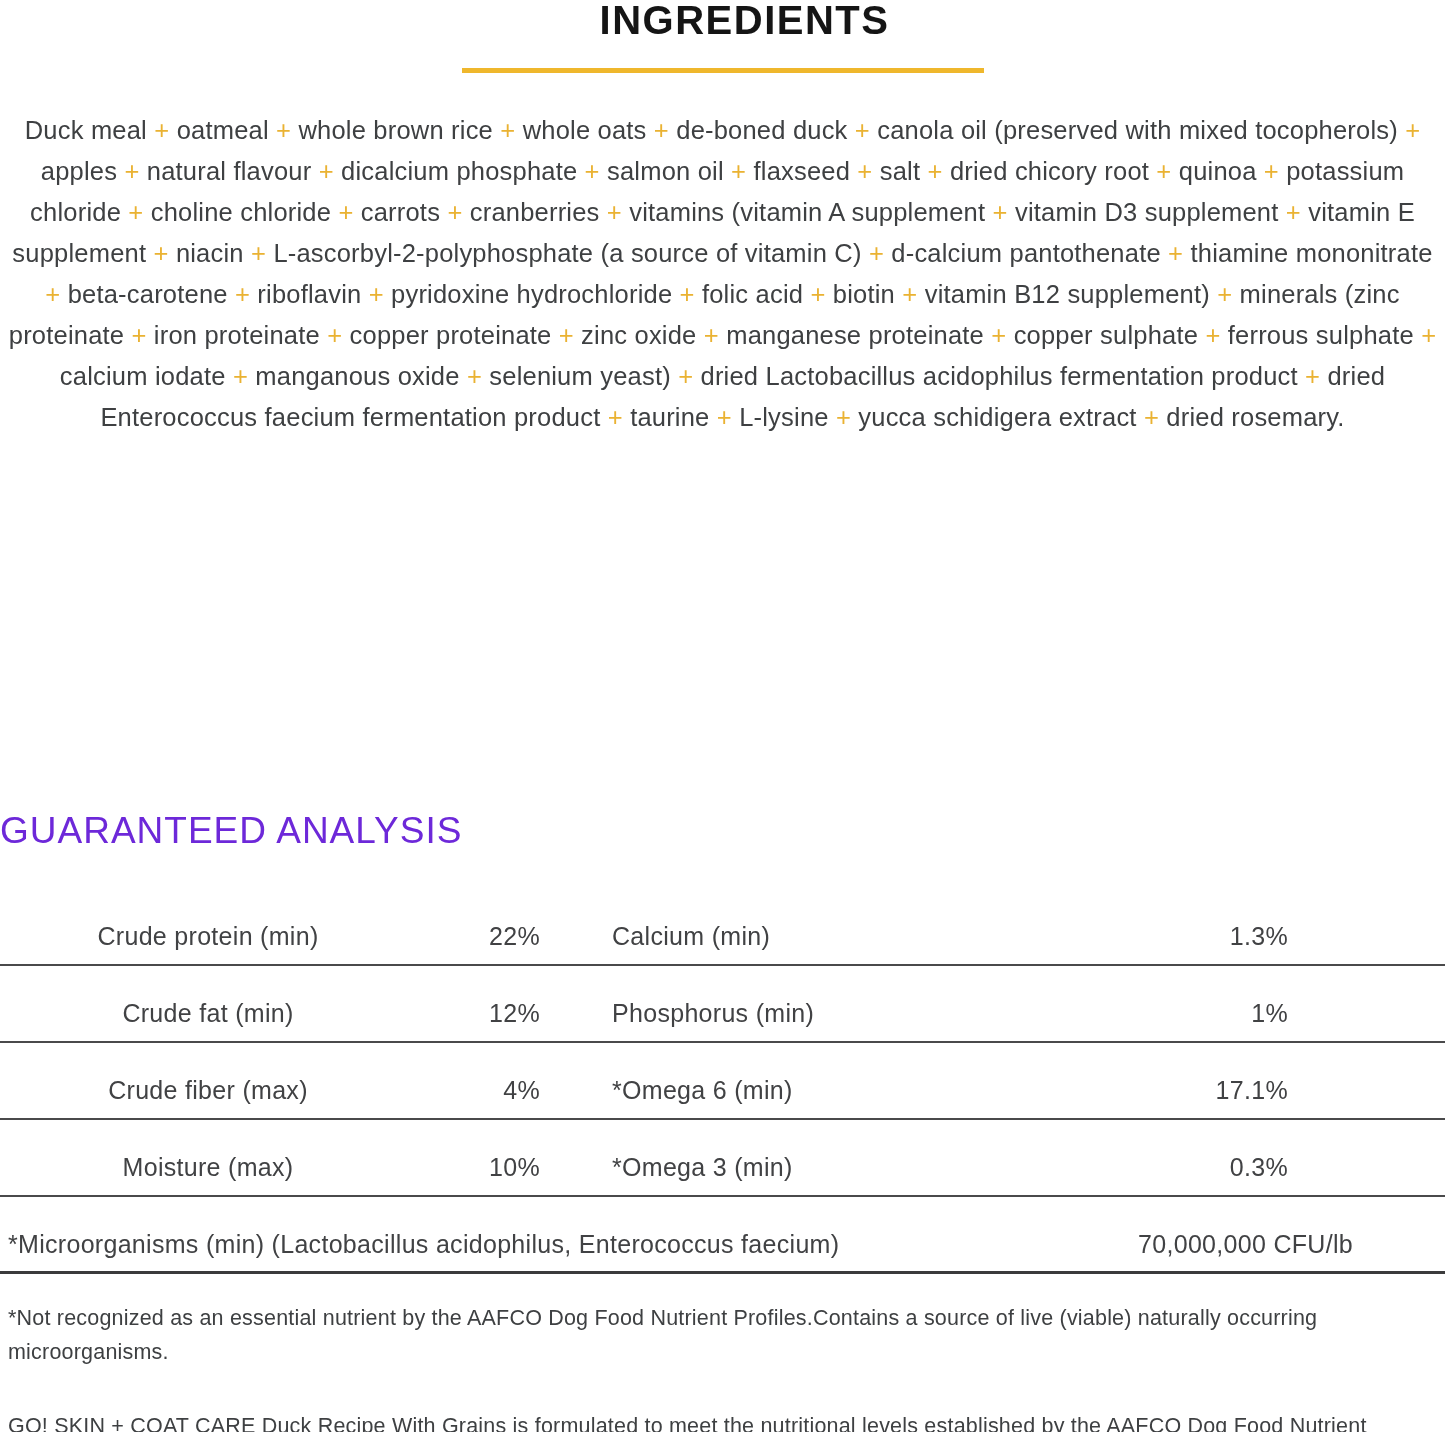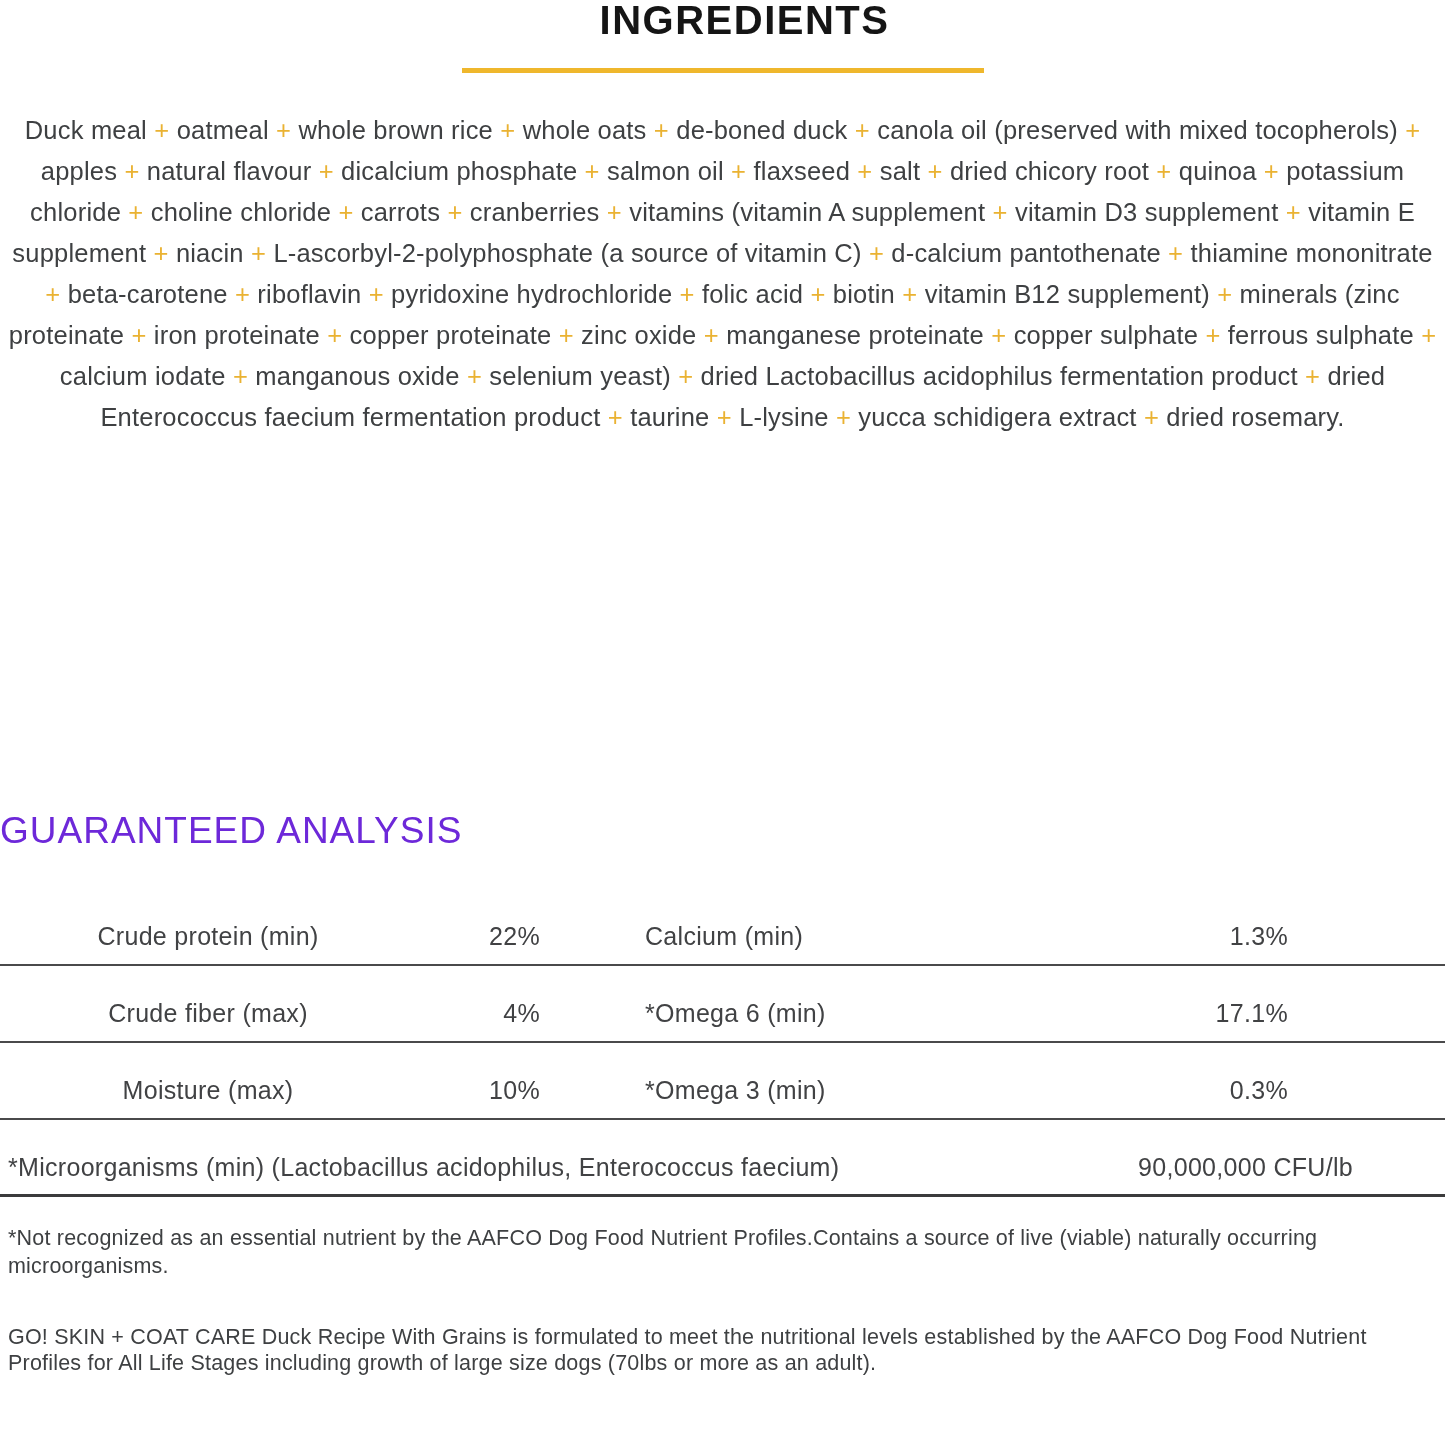--- a/index.html
+++ b/index.html
@@ -31,31 +31,31 @@
     font-size:37px; line-height:38px; font-weight:400;
     letter-spacing:1px; color:#6d28d9;
   }
   .ga-table { margin-top:39px; font-weight:300; color:#414244; font-size:25px; letter-spacing:0.3px; }
   .ga-row {
     height:77px; display:flex; align-items:center; padding:20px 157px 0 8px;
     border-bottom:2px solid #4A4A4B;
   }
   .ga-row .l-label { width:400px;text-align:center; }
   .ga-row .l-value { width:132px; text-align:right; }
-  .ga-row .r-label { margin-left:105px; flex:1; }
+  .ga-row .r-label { margin-left:72px; flex:1; }
   .ga-row .r-value { }
   .ga-row-full {
     height:77px; display:flex; align-items:center; padding:20px 92px 0 8px;
     border-bottom:3px solid #3B3B3C;
   }
   .ga-row-full .f-label { flex:1; }
   .ga-row-full .f-value { text-align:right; }
 
   .ga-footnote {
-    margin:27px 0 0 8px; font-size:21.5px; line-height:28px;
+    margin:27px 0 0 8px; font-size:21.5px; line-height:34px;
     font-weight:300; color:#3E4042; letter-spacing:0.2px;
   }
   .ga-statement {
     margin:44px 0 0 8px; max-width:1430px; font-size:21.5px; line-height:26px;
     font-weight:300; color:#3E4042; letter-spacing:0.2px;
   }
 </style>
 </head>
 <body>
 
@@ -70,37 +70,43 @@
 
   <div class="ga-table">
     <div id="ga-rows">
   <div class="ga-row">
     <span class="l-label">Crude protein (min)</span>
     <span class="l-value">22%</span>
     <span class="r-label">Calcium (min)</span>
     <span class="r-value">1.3%</span>
   </div>
 
+  <div class="ga-row">
+    <span class="l-label">Crude fat (min)</span>
+    <span class="l-value">12%</span>
+    <span class="r-label">Phosphorus (min)</span>
+    <span class="r-value">1%</span>
+  </div>
 
   <div class="ga-row">
     <span class="l-label">Crude fiber (max)</span>
     <span class="l-value">4%</span>
     <span class="r-label">*Omega 6 (min)</span>
     <span class="r-value">17.1%</span>
   </div>
 
   <div class="ga-row">
     <span class="l-label">Moisture (max)</span>
     <span class="l-value">10%</span>
     <span class="r-label">*Omega 3 (min)</span>
     <span class="r-value">0.3%</span>
   </div>
 </div>
 
     <div class="ga-row-full">
       <span class="f-label">*Microorganisms (min) (Lactobacillus acidophilus, Enterococcus faecium)</span>
-      <span class="f-value">90,000,000 CFU/lb</span>
+      <span class="f-value">70,000,000 CFU/lb</span>
     </div>
   </div>
 
   <p class="ga-footnote">*Not recognized as an essential nutrient by the AAFCO Dog Food Nutrient Profiles.Contains a source of live (viable) naturally occurring microorganisms.</p>
   <p class="ga-statement">GO! SKIN + COAT CARE Duck Recipe With Grains is formulated to meet the nutritional levels established by the AAFCO Dog Food Nutrient Profiles for All Life Stages including growth of large size dogs (70lbs or more as an adult).</p>
 </div>
 
 </body></html>

